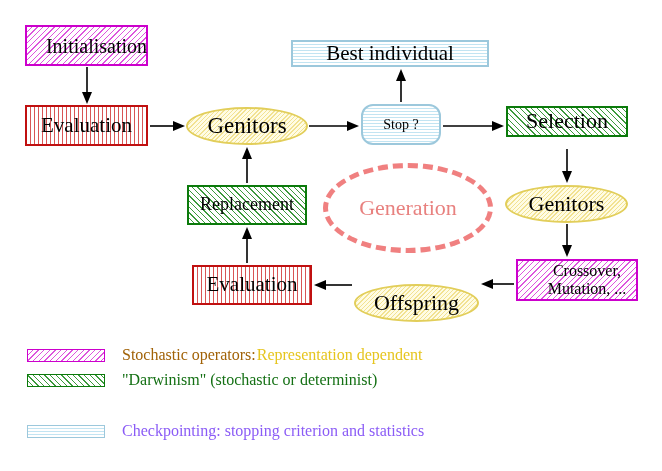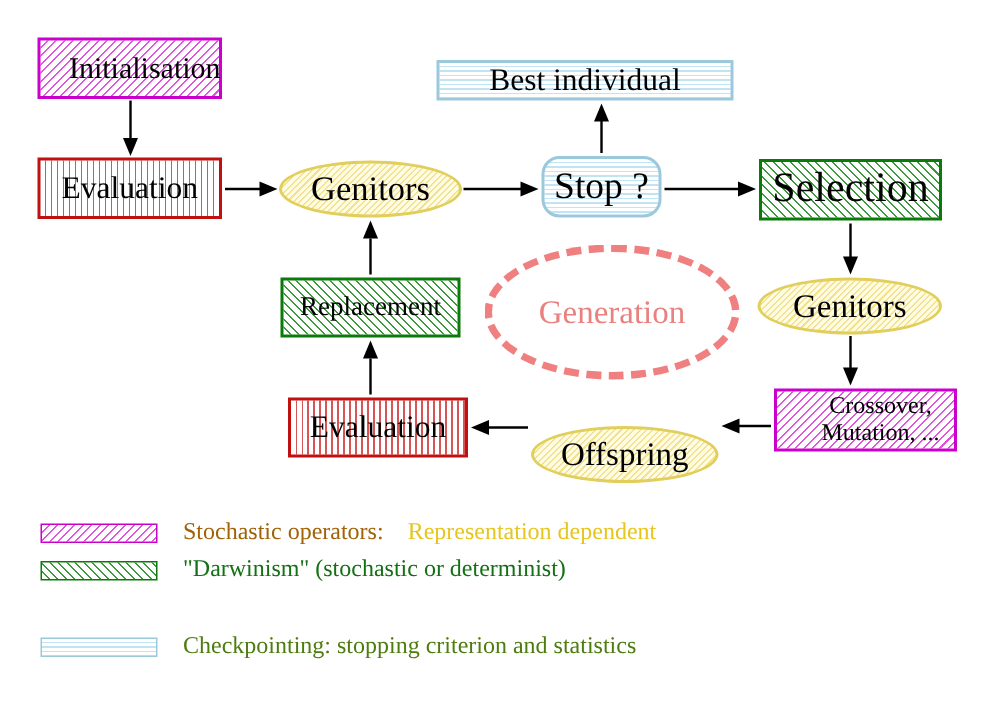--- a/index.html
+++ b/index.html
@@ -33,22 +33,22 @@
     border:2px solid #e2ce5a;
     background:repeating-linear-gradient(135deg,#fffce4 0,#fffce4 2px,#f2e292 2px,#f2e292 3px);
   }
   .ellipse { border-radius:50%; }
   .rounded { border-radius:12px; }
 
   #node-initialisation { left:25px;  top:25px;  width:123px; height:41px; font-size:20px; }
   #node-evaluation-top { left:25px;  top:105px; width:123px; height:41px; font-size:21px; }
   #node-parents        { left:186px; top:107px; width:122px; height:38px; font-size:23px; }
   #node-best-individual{ left:291px; top:40px;  width:198px; height:27px; font-size:21px; }
-  #node-stop           { left:361px; top:104px; width:80px;  height:41px; font-size:25px; }
-  #node-selection      { left:506px; top:106px; width:122px; height:41px; font-size:28px; }
+  #node-stop           { left:361px; top:104px; width:80px;  height:41px; font-size:14px; }
+  #node-selection      { left:506px; top:106px; width:122px; height:31px; font-size:22px; }
   #node-genitors       { left:505px; top:185px; width:123px; height:38px; font-size:22px; }
   #node-crossover      { left:516px; top:259px; width:122px; height:42px; font-size:16px;
                          flex-direction:column; }
   #node-offspring      { left:354px; top:284px; width:125px; height:38px; font-size:22px; }
   #node-evaluation-bot { left:192px; top:265px; width:120px; height:40px; font-size:21px; }
   #node-replacement    { left:187px; top:185px; width:120px; height:40px; font-size:18px; }
   #node-generation     {
     left:323px; top:163px; width:170px; height:90px;
     border:5px dashed #f08080; border-radius:50%;
     color:#e8817f; font-size:22px;
@@ -61,24 +61,24 @@
   .legend-row { position:absolute; display:flex; align-items:center; height:16px; }
   .legend-swatch { width:78px; height:13px; box-sizing:border-box; flex:none; }
   .legend-swatch.hatch-magenta,.legend-swatch.hatch-green,
   .legend-swatch.hatch-red,.legend-swatch.hatch-cyan { border-width:1px; }
   .legend-label { margin-left:17px; font-size:16px; white-space:nowrap; }
   #legend-row-1 { left:27px; top:347px; }
   #legend-row-2 { left:27px; top:372px; }
   #legend-row-3 { left:27px; top:398px; }
   #legend-row-4 { left:27px; top:423px; }
   .t-magenta { color:#a16207; }
-  .t-yellow  { color:#e6c51e; margin-left:16px; }
+  .t-yellow  { color:#e6c51e; margin-left:1px; }
   .t-green   { color:#147014; }
   .t-red     { color:#c01010; }
-  .t-cyan    { color:#4d7c0f; }
+  .t-cyan    { color:#8b5cf6; }
 </style>
 </head>
 <body>
 
 <div id="canvas">
 
   <div class="node hatch-magenta" id="node-initialisation">
     <span>Initialisation</span>
   </div>
 

